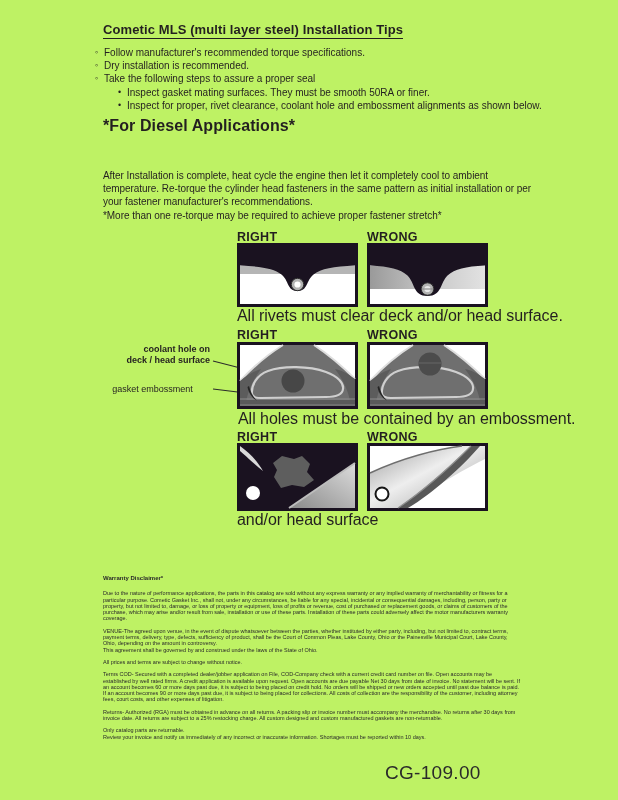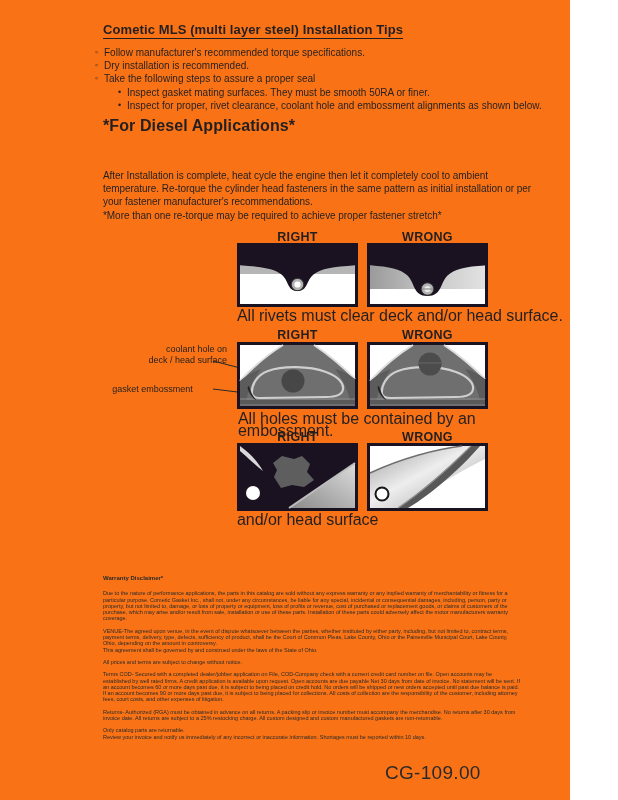--- a/index.html
+++ b/index.html
@@ -1,32 +1,32 @@
 <!DOCTYPE html>
 <html><head>
 <meta charset="utf-8">
 <style>
   html,body{margin:0;padding:0;background:#ffffff;}
   #page{
-    position:relative;width:570px;height:800px;background:#f97316;
+    position:relative;width:618px;height:800px;background:#bef264;
     font-family:"Liberation Sans","DejaVu Sans",sans-serif;color:#231f20;
     overflow:hidden;
   }
   .abs{position:absolute;}
   #title{
     left:103px;top:22px;font-size:13px;font-weight:bold;
     border-bottom:1.6px solid #231f20;padding-bottom:1px;letter-spacing:.1px;
   }
   #bullets{left:95px;top:46px;width:470px;font-size:10px;line-height:13.2px;}
   .bullet{position:relative;padding-left:9px;}
   .bullet .mark{position:absolute;left:0;top:0;font-size:9px;}
   .bullet.sub{margin-left:23px;}
   #diesel-heading{left:103px;top:117px;font-size:16px;font-weight:bold;letter-spacing:.1px;}
   .bodypara{left:103px;width:438px;font-size:10px;line-height:13px;letter-spacing:-0.05px;}
-  .dg-label{width:121px;text-align:center;font-size:12.5px;font-weight:bold;letter-spacing:.3px;}
+  .dg-label{width:121px;text-align:left;font-size:12.5px;font-weight:bold;letter-spacing:.3px;}
   .dg-caption{font-size:16px;line-height:12px;letter-spacing:-0.05px;}
   .side-label{font-size:9px;line-height:10.5px;text-align:right;width:115px;}
   #disclaimer{left:103px;top:575px;width:418px;font-size:5.5px;line-height:6.3px;color:#2a2a2a;}
   #disclaimer .dh{font-size:6px;font-weight:bold;margin:0 0 9px 0;}
   #disclaimer p{margin:0 0 6px 0;}
   #disclaimer .tight{margin:0;}
   #footer{left:385px;top:762px;font-size:19px;letter-spacing:.3px;color:#2a2a2a;}
   svg{display:block;}
 </style>
 </head>
@@ -76,21 +76,21 @@
       <rect x="3" y="46" width="115" height="14.5" fill="#ffffff"></rect>
       <path d="M3,3 H118 V22.5 C98,23.5 88,26 80.5,32.5 C73,40 75,53 60.5,53 C46,53 48,40 40.5,32.5 C33,26 23,23.5 3,22.5 Z" fill="#1a1220"></path>
       <circle cx="60.5" cy="46" r="6.2" fill="#b3b3b3" stroke="#2d2d2d" stroke-width="1"></circle>
       <circle cx="60.5" cy="46" r="3.1" fill="#e8e8e8"></circle>
       <line x1="54.5" y1="46" x2="66.5" y2="46" stroke="#8f8f8f" stroke-width="1.2"></line>
     </svg>
   </div>
 
   <div class="abs dg-caption" style="left:237px;top:310px;">All rivets must clear deck and/or head surface.</div>
 
-  <div class="abs side-label" style="left:112px;top:344px;">
+  <div class="abs side-label" style="left:95px;top:344px;font-weight:bold;">
     <span>coolant hole on</span><br>
     <span>deck / head surface</span>
   </div>
   <div class="abs side-label" style="left:95px;top:384px;text-align:center;">gasket embossment</div>
   <div class="abs" style="left:95px;top:340px;">
     <svg width="210" height="70" viewBox="0 0 210 70">
       <line x1="118" y1="21" x2="196" y2="41" stroke="#2a2a2a" stroke-width="1.1"></line>
       <line x1="118" y1="49" x2="176" y2="56" stroke="#2a2a2a" stroke-width="1.1"></line>
     </svg>
   </div>

